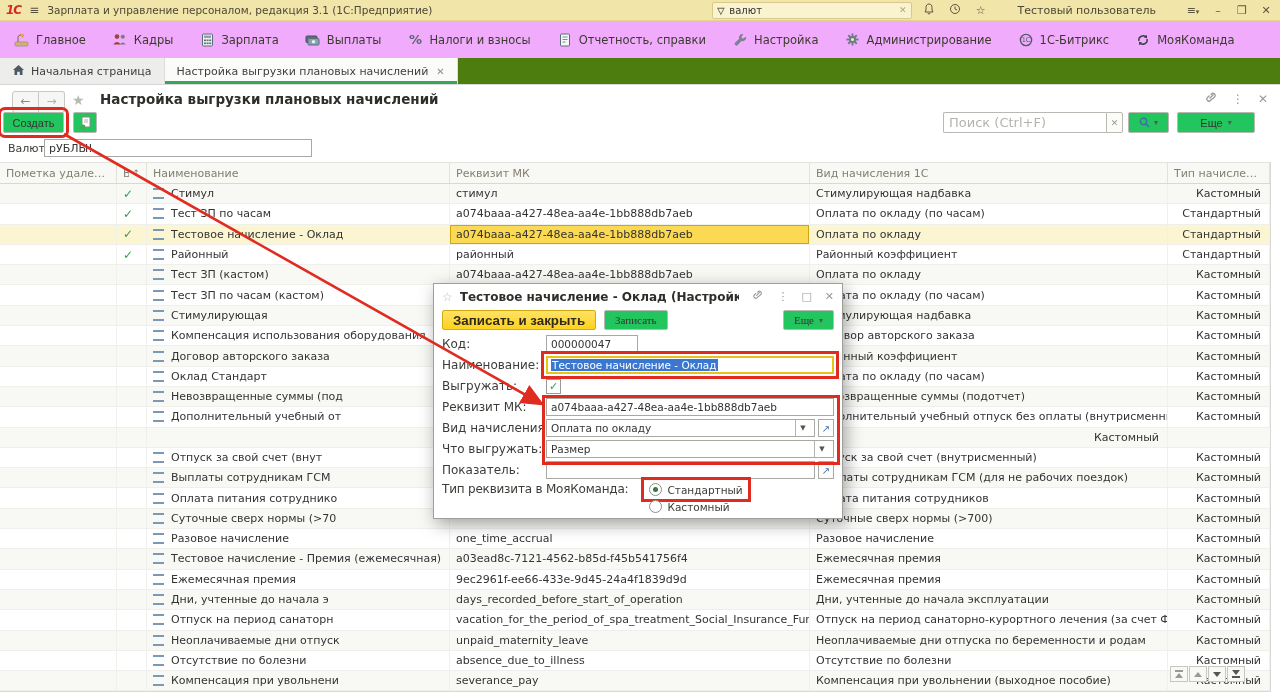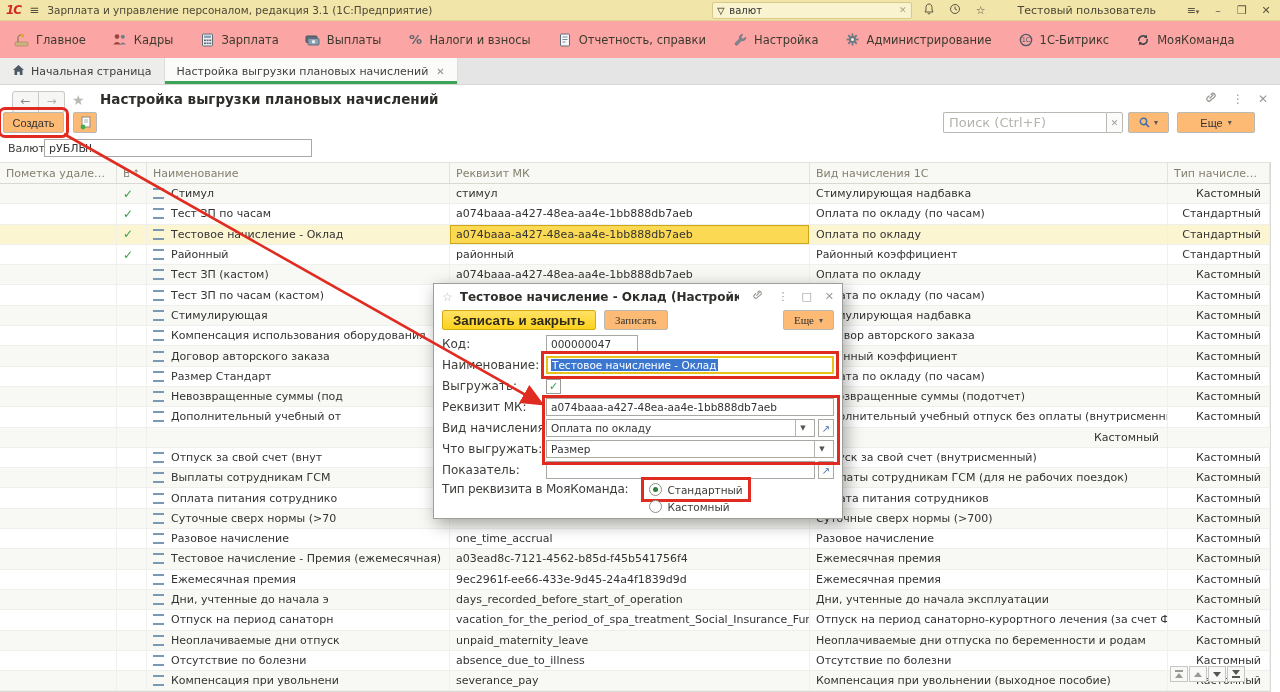--- a/index.html
+++ b/index.html
@@ -13,44 +13,44 @@
   .tb-spacer{flex:1;}
   .tb-search{display:flex;align-items:center;width:190px;height:15px;background:#faf3cf;border:1px solid #d8c98b;
     border-radius:2px;padding:0 4px;gap:4px;color:#444;}
   .tb-search .q{color:#6b6452;font-size:10px;}
   .tb-search .val{flex:1;font-size:10px;color:#333;}
   .tb-search .clr{color:#b0a67f;font-size:9px;cursor:pointer;}
   .tb-ico{width:18px;text-align:center;color:#5c5642;cursor:pointer;font-size:11px;}
   .tb-user{color:#4c4736;font-size:11px;margin:0 20px;cursor:pointer;}
   .winctl{width:16px;text-align:center;color:#5c5642;cursor:pointer;font-size:11px;}
   
-  .menubar{position:absolute;left:0;top:21px;right:0;height:37px;background:#fca5a5;border-bottom:1px solid #e6d99c;
+  .menubar{position:absolute;left:0;top:21px;right:0;height:37px;background:#f0abfc;border-bottom:1px solid #e6d99c;
     display:flex;align-items:center;gap:26px;padding:0 10px 0 14px;z-index:5;}
   .mitem{display:flex;align-items:center;gap:6px;color:#3c3a2e;font-size:11.5px;cursor:pointer;white-space:nowrap;}
   .mitem .micon{display:inline-flex;width:16px;height:15px;align-items:center;justify-content:center;}
   
-  .tabbar{position:absolute;left:0;top:58px;right:0;height:26px;background:#e5e5e5;border-bottom:1px solid #d8d8d6;
+  .tabbar{position:absolute;left:0;top:58px;right:0;height:26px;background:#4d7c0f;border-bottom:1px solid #d8d8d6;
     display:flex;align-items:stretch;z-index:5;}
   .tab{display:flex;align-items:center;gap:6px;padding:0 12px;font-size:11px;color:#3f3f3c;background:#ededeb;
     border-right:1px solid #dcdcda;cursor:pointer;position:relative;}
   .tab.active{background:#fbfbf9;}
   .tab.active::after{content:"";position:absolute;left:0;right:0;bottom:0;height:3px;background:#3aa457;}
   .tab .close{color:#8d8d8a;font-size:10px;margin-left:2px;cursor:pointer;}
   
   .navbtns{position:absolute;left:12px;top:91px;display:flex;}
   .navbtn2{width:25px;height:20px;border:1px solid #c9c9c6;background:#f6f6f4;color:#8b8b86;text-align:center;
     line-height:18px;font-size:12px;cursor:pointer;}
   .navbtn2:first-child{border-radius:3px 0 0 3px;}
   .navbtn2:last-child{border-radius:0 3px 3px 0;border-left:none;color:#b3b3ae;}
   .fav-star{position:absolute;left:72px;top:92px;color:#b9b9b3;font-size:14px;cursor:pointer;}
   .page-title{position:absolute;left:100px;top:91px;font-size:13.5px;font-weight:bold;color:#2e2e2a;}
   .hdr-icons{position:absolute;right:12px;top:92px;display:flex;gap:14px;color:#9a9a94;font-size:12px;}
   .hdr-icons span{cursor:pointer;}
   
-  .btn{display:inline-flex;align-items:center;justify-content:center;background:#fdba74;border:1px solid #b9b9b4;
+  .btn{display:inline-flex;align-items:center;justify-content:center;background:#22c55e;border:1px solid #b9b9b4;
     border-radius:2px;height:21px;padding:0 10px;font-size:11px;color:#333;cursor:pointer;box-sizing:border-box;}
   .create-btn{position:absolute;left:3px;top:112px;width:61px;}
   .copy-btn{position:absolute;left:73px;top:112px;width:24px;padding:0;}
   .list-search{position:absolute;left:943px;top:112px;display:flex;align-items:center;}
   .list-search input{width:152px;height:19px;border:1px solid #b9b9b4;border-right:none;border-radius:2px 0 0 2px;
     font-size:13px;padding:0 5px;color:#333;font-family:inherit;}
   .list-search input::placeholder{color:#b4b4ae;}
   .ls-clear{width:17px;height:21px;border:1px solid #b9b9b4;background:#fbfbf9;color:#9a9a94;font-size:9px;
     display:flex;align-items:center;justify-content:center;cursor:pointer;box-sizing:border-box;border-radius:0 2px 2px 0;}
   .mag-btn{position:absolute;left:1128px;top:112px;width:41px;gap:4px;}
@@ -509,21 +509,21 @@
         </div>
         <div class="tcell type">
           <span>Кастомный</span>
         </div>
       </div>
       <div class="trow">
         <div class="tcell"></div>
         <div class="tcell"></div>
         <div class="tcell">
           <span class="eq-icon"></span>
-          <span>Размер Стандарт</span>
+          <span>Оклад Стандарт</span>
         </div>
         <div class="tcell">
           <span></span>
         </div>
         <div class="tcell">
           <span>Оплата по окладу (по часам)</span>
         </div>
         <div class="tcell type">
           <span>Кастомный</span>
         </div>

